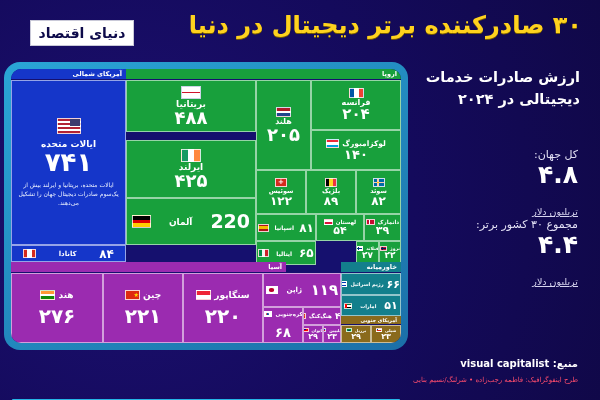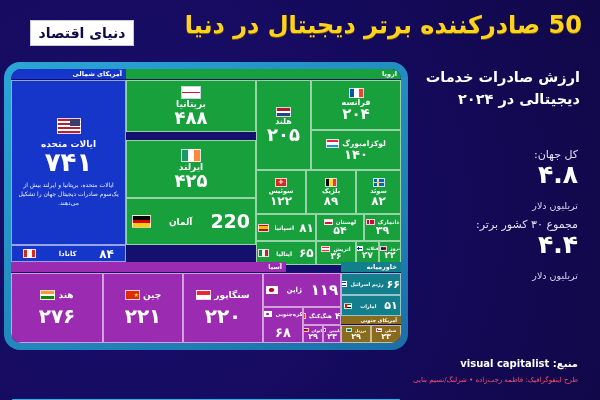--- a/index.html
+++ b/index.html
@@ -21,21 +21,21 @@
   .title { position:absolute; right:18px; top:10px; width:420px; text-align:right;
     color:#ffd21e; font-size:24px; font-weight:bold; line-height:1.25;
     text-shadow:0 1px 0 #7a5e00; }
 
   .subtitle { position:absolute; right:20px; top:66px; width:190px; text-align:right;
     color:#ffffff; font-size:14.5px; font-weight:bold; line-height:1.55; }
 
   .statbox { position:absolute; right:22px; text-align:right; color:#ffffff; }
   .statbox .lbl { font-size:11px; color:#e3e1f5; }
   .statbox .num { font-size:25px; font-weight:bold; line-height:1.05; margin-top:1px;}
-  .statbox .unit { font-size:9.5px; color:#d8d6f0; margin-top:12px; }
+  .statbox .unit { font-size:9.5px; color:#d8d6f0; margin-top:18px;text-decoration:underline; }
   #stat-world { top:148px; }
   #stat-top30 { top:218px; }
 
   
   #laptop { position:absolute; left:4px; top:62px; width:404px; height:292px; }
   .lid { position:absolute; left:0; top:0; width:404px; height:288px;
     background:linear-gradient(150deg,#2aa6d6,#1b6fa8);
     border-radius:16px; padding:7px; }
   .screen { width:100%; height:100%; border-radius:10px; overflow:hidden;
     background:#15106e; position:relative; }
@@ -149,21 +149,21 @@
   .f-cl{background:linear-gradient(#fff 0 50%, #d52b1e 50%);position:relative;}
   .f-cl::after{content:"";position:absolute;left:0;top:0;width:36%;height:50%;background:#0039a6;}
 </style>
 </head>
 <body>
 
 <div id="stage">
 
   <div class="logo">دنیای اقتصاد</div>
 
-  <div class="title">50 صادرکننده برتر دیجیتال در دنیا</div>
+  <div class="title">۳۰ صادرکننده برتر دیجیتال در دنیا</div>
 
   <div class="subtitle">ارزش صادرات خدمات دیجیتالی در ۲۰۲۴</div>
 
   <div class="statbox" id="stat-world">
     <div class="lbl">کل جهان:</div>
     <div class="num">۴.۸</div>
     <div class="unit">تریلیون دلار</div>
   </div>
 
   <div class="statbox" id="stat-top30">
@@ -271,27 +271,20 @@
             </div>
             <div class="vl" style="font-size:11px;">۳۹</div>
           </div>
 
           <div class="cell eu row-style" style="left:245px;top:172px;width:60px;height:24px;gap:4px;">
             <span class="vl" style="font-size:12px;">۶۵</span>
             <span class="nm" style="font-size:6px;">ایتالیا</span>
             <span class="flag f-it" style="width:11px;height:8px;"></span>
           </div>
 
-          <div class="cell eu tiny" style="left:305px;top:172px;width:40px;height:24px;">
-            <div class="row">
-              <span class="nm">اتریش</span>
-              <span class="flag f-at" style="width:9px;height:6px;"></span>
-            </div>
-            <div class="vl">۳۶</div>
-          </div>
 
           <div class="cell eu tiny" style="left:345px;top:172px;width:23px;height:24px;">
             <div class="row">
               <span class="nm" style="font-size:4.5px;">فنلاند</span>
               <span class="flag f-fi" style="width:7px;height:5px;"></span>
             </div>
             <div class="vl">۲۷</div>
           </div>
 
           <div class="cell eu tiny" style="left:368px;top:172px;width:22px;height:24px;">

